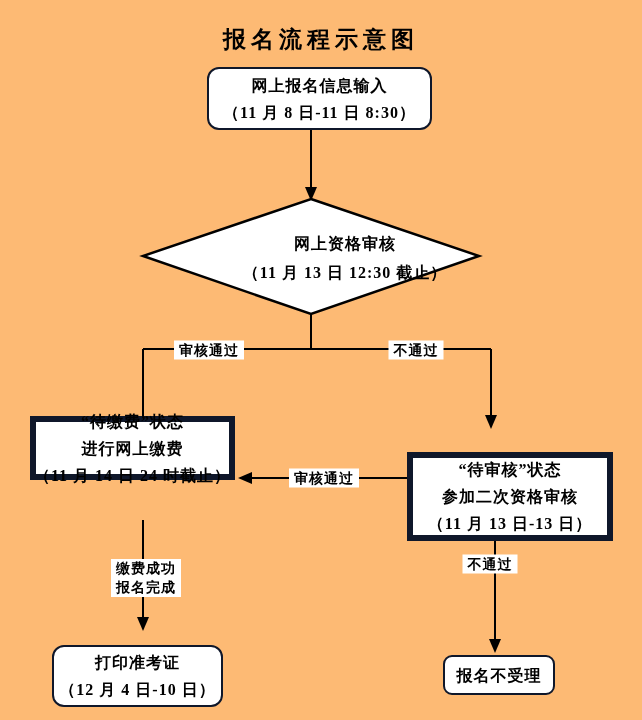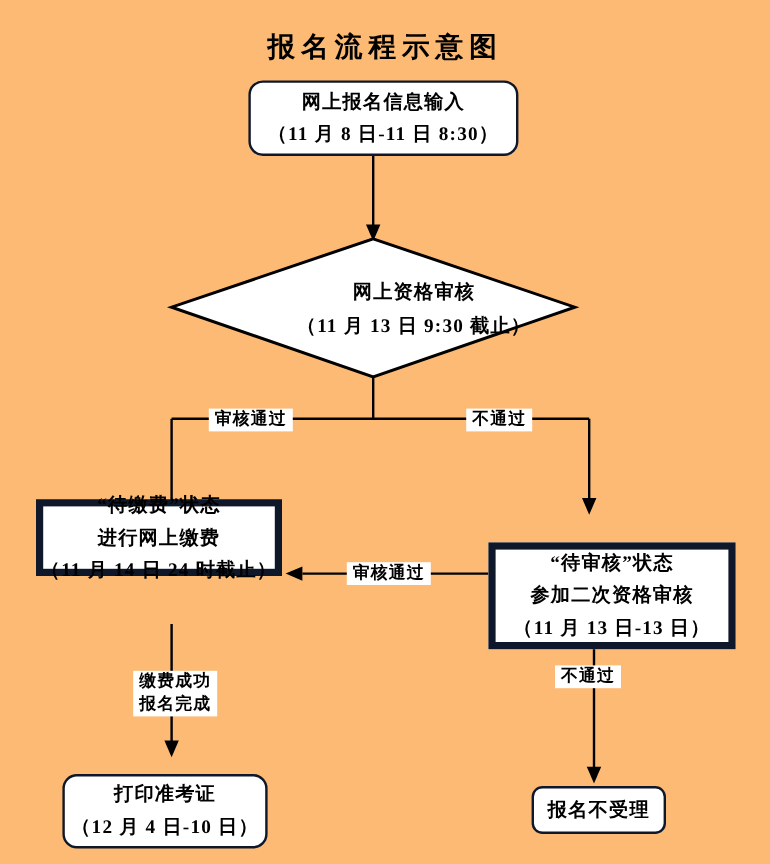--- a/index.html
+++ b/index.html
@@ -64,21 +64,21 @@
 
   <div class="page-title">报名流程示意图</div>
 
   <div class="node rounded" style="left:207px;top:67px;width:225px;height:63px;">
     <div class="ln">网上报名信息输入</div>
     <div class="ln">（11 月 8 日-11 日 8:30）</div>
   </div>
 
   <div class="diamond-text">
     <div class="ln">网上资格审核</div>
-    <div class="ln">（11 月 13 日 9:30 截止）</div>
+    <div class="ln">（11 月 13 日 12:30 截止）</div>
   </div>
 
   <div class="lbl" style="left:209px;top:350px;">审核通过</div>
   <div class="lbl" style="left:416px;top:350px;">不通过</div>
 
   <div class="node" style="left:30px;top:416px;width:205px;height:64px;">
     <div class="ln">“待缴费”状态</div>
     <div class="ln">进行网上缴费</div>
     <div class="ln">（11 月 14 日 24 时截止）</div>
   </div>

